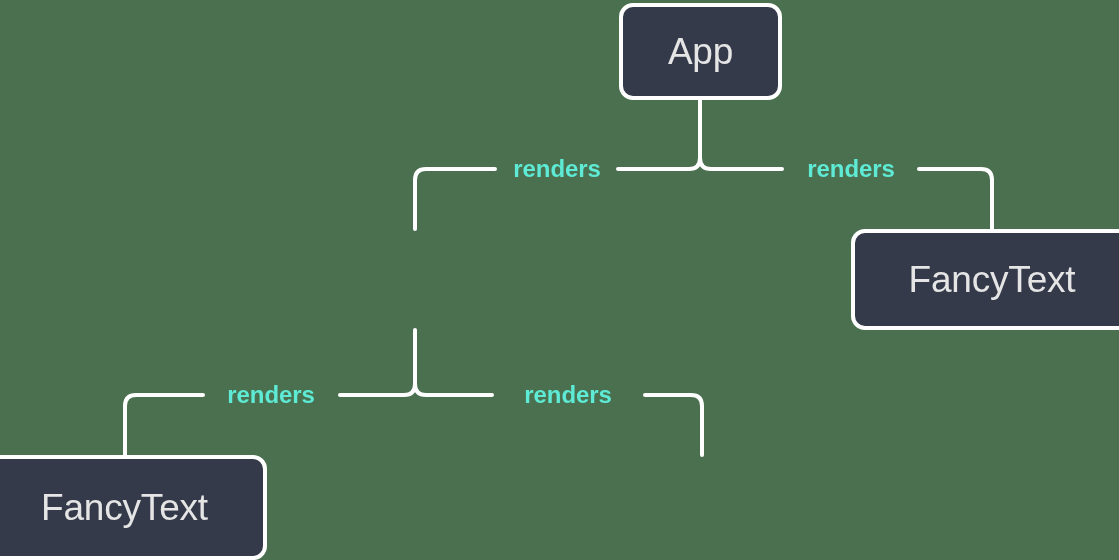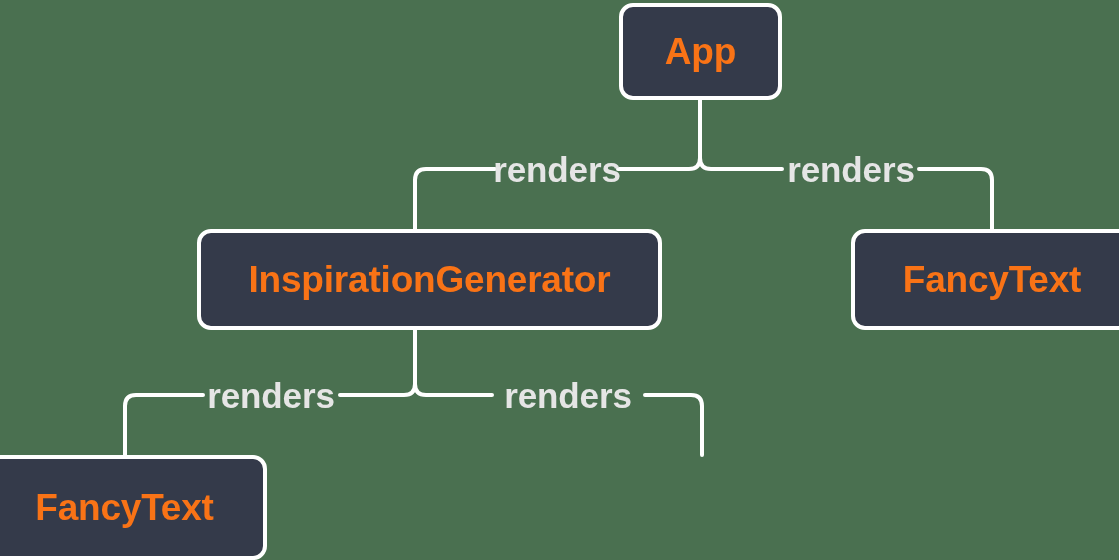--- a/index.html
+++ b/index.html
@@ -30,33 +30,33 @@
     box-sizing: border-box;
     background: #343a4a;
     border: 4px solid #ffffff;
     border-radius: 14px;
     display: flex;
     align-items: center;
     justify-content: center;
     z-index: 2;
   }
   .node-label {
-    color: #f97316;
+    color: #e5e5e5;
     font-family: "Liberation Sans", sans-serif;
     font-size: 37px;
-    font-weight: 700;
+    font-weight: 400;
     letter-spacing: -0.2px;
     white-space: nowrap;
     line-height: 1;
   }
   .edge-label {
     position: absolute;
-    color: #e5e5e5;
+    color: #5eead4;
     font-family: "Liberation Sans", sans-serif;
-    font-size: 35px;
+    font-size: 24px;
     font-weight: 600;
     letter-spacing: -0.1px;
     white-space: nowrap;
     line-height: 1;
     transform: translate(-50%, -50%);
     z-index: 3;
   }
 </style>
 </head>
 <body>
@@ -78,23 +78,20 @@
 
       <path d="M 415 384 Q 415 395 426 395 L 492 395 M 645 395 L 691 395 Q 702 395 702 406 L 702 455"></path>
 
     </g>
   </svg>
 
   <div class="node-box" style="left:619px; top:3px; width:163px; height:97px;">
     <span class="node-label">App</span>
   </div>
 
-  <div class="node-box" style="left:197px; top:229px; width:465px; height:101px;">
-    <span class="node-label">InspirationGenerator</span>
-  </div>
 
   <div class="node-box" style="left:851px; top:229px; width:282px; height:101px;">
     <span class="node-label">FancyText</span>
   </div>
 
   <div class="node-box" style="left:-18px; top:455px; width:285px; height:105px;">
     <span class="node-label">FancyText</span>
   </div>
 
 

